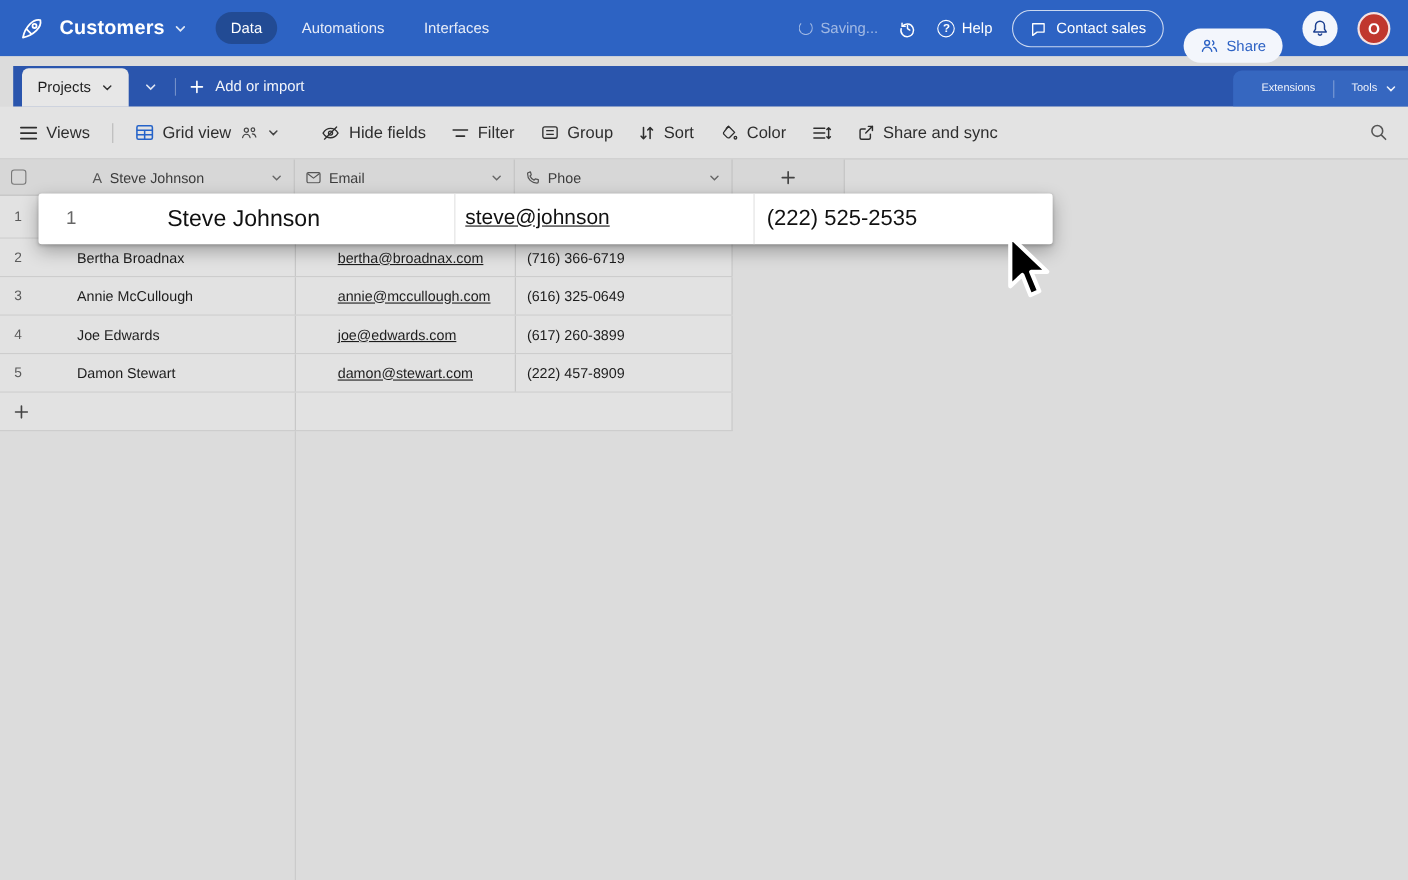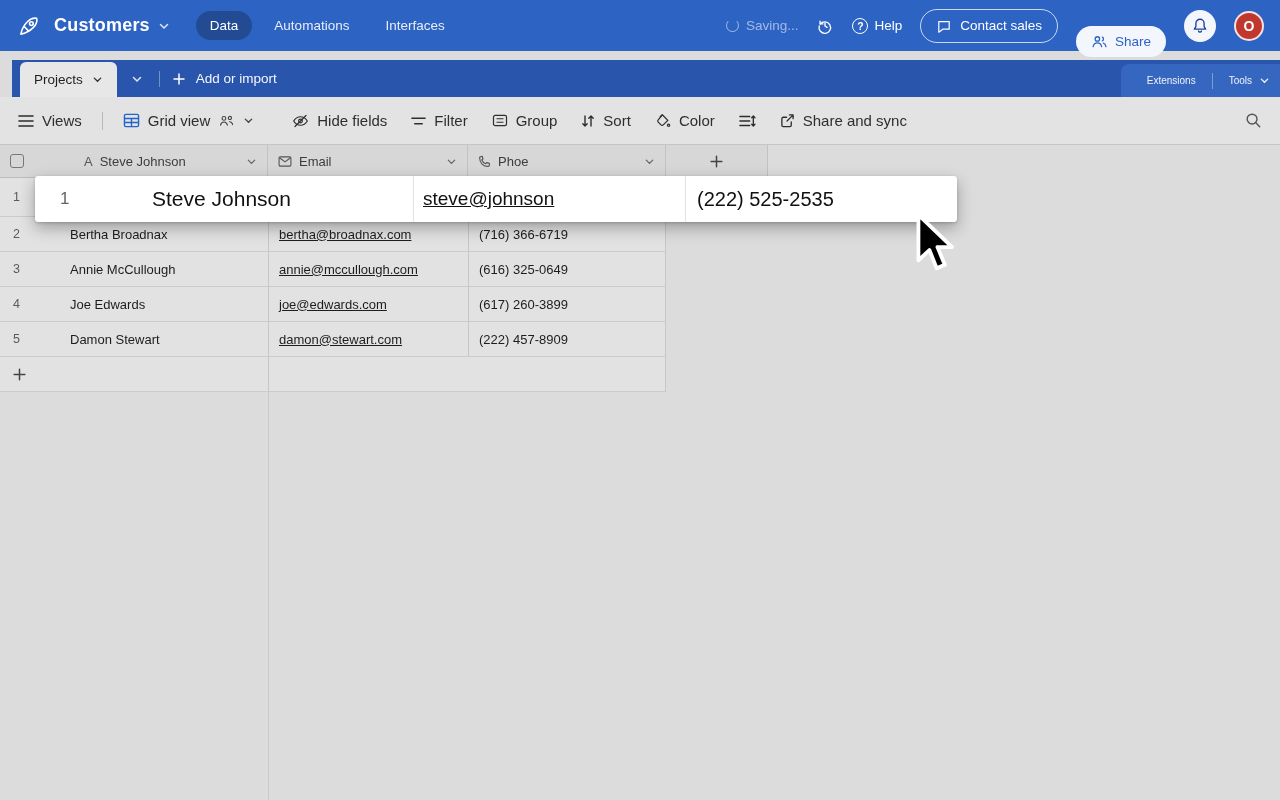--- a/index.html
+++ b/index.html
@@ -73,21 +73,21 @@
   .rows { position:absolute; left:0; top:178px; width:666px; }
   .trow { display:flex; align-items:center; height:35px; background:#e2e2e2; border-bottom:1px solid #cbcbcb;
           font-size:13px; color:#1d1d1d; }
   .trow.first { height:39px; }
   .cell-num { width:70px; padding-left:13px; color:#5a5a5a; font-size:12.5px; }
   .cell-name { width:198px; }
   .cell-email, .cell-phone { align-self:stretch; display:flex; align-items:center; padding-left:10px;
                              border-left:1px solid #c6c6c6; }
   .cell-email { width:200px; }
   .cell-phone { width:198px; border-right:1px solid #c6c6c6; }
-  .email-link { text-decoration:underline; color:#1d1d1d; }
+  .email-link { text-decoration:underline; color:#1d1d1d;margin-left:28px; }
   .add-row { position:relative; display:flex; align-items:center; height:35px; background:#e2e2e2;
              border-bottom:1px solid #cbcbcb; border-right:1px solid #c6c6c6; width:666px; padding-left:12px; color:#444; }
   .add-row-divider { position:absolute; left:268px; top:0; bottom:0; width:1px; background:#c6c6c6; }
   .frozen-line { position:absolute; left:268px; top:392px; height:408px; width:1px; background:#c9c9c9; }
 
   
   .zoom-card { position:absolute; left:35px; top:176px; width:922px; height:46px; background:#fff;
                border-radius:3px; box-shadow:0 6px 16px rgba(0,0,0,.3), 0 1px 3px rgba(0,0,0,.18); z-index:5; }
   .zc-num { position:absolute; left:25px; top:50%; transform:translateY(-50%); color:#666; font-size:17px; }
   .zc-name { position:absolute; left:117px; top:50%; transform:translateY(-50%); font-size:21px; color:#111; }

